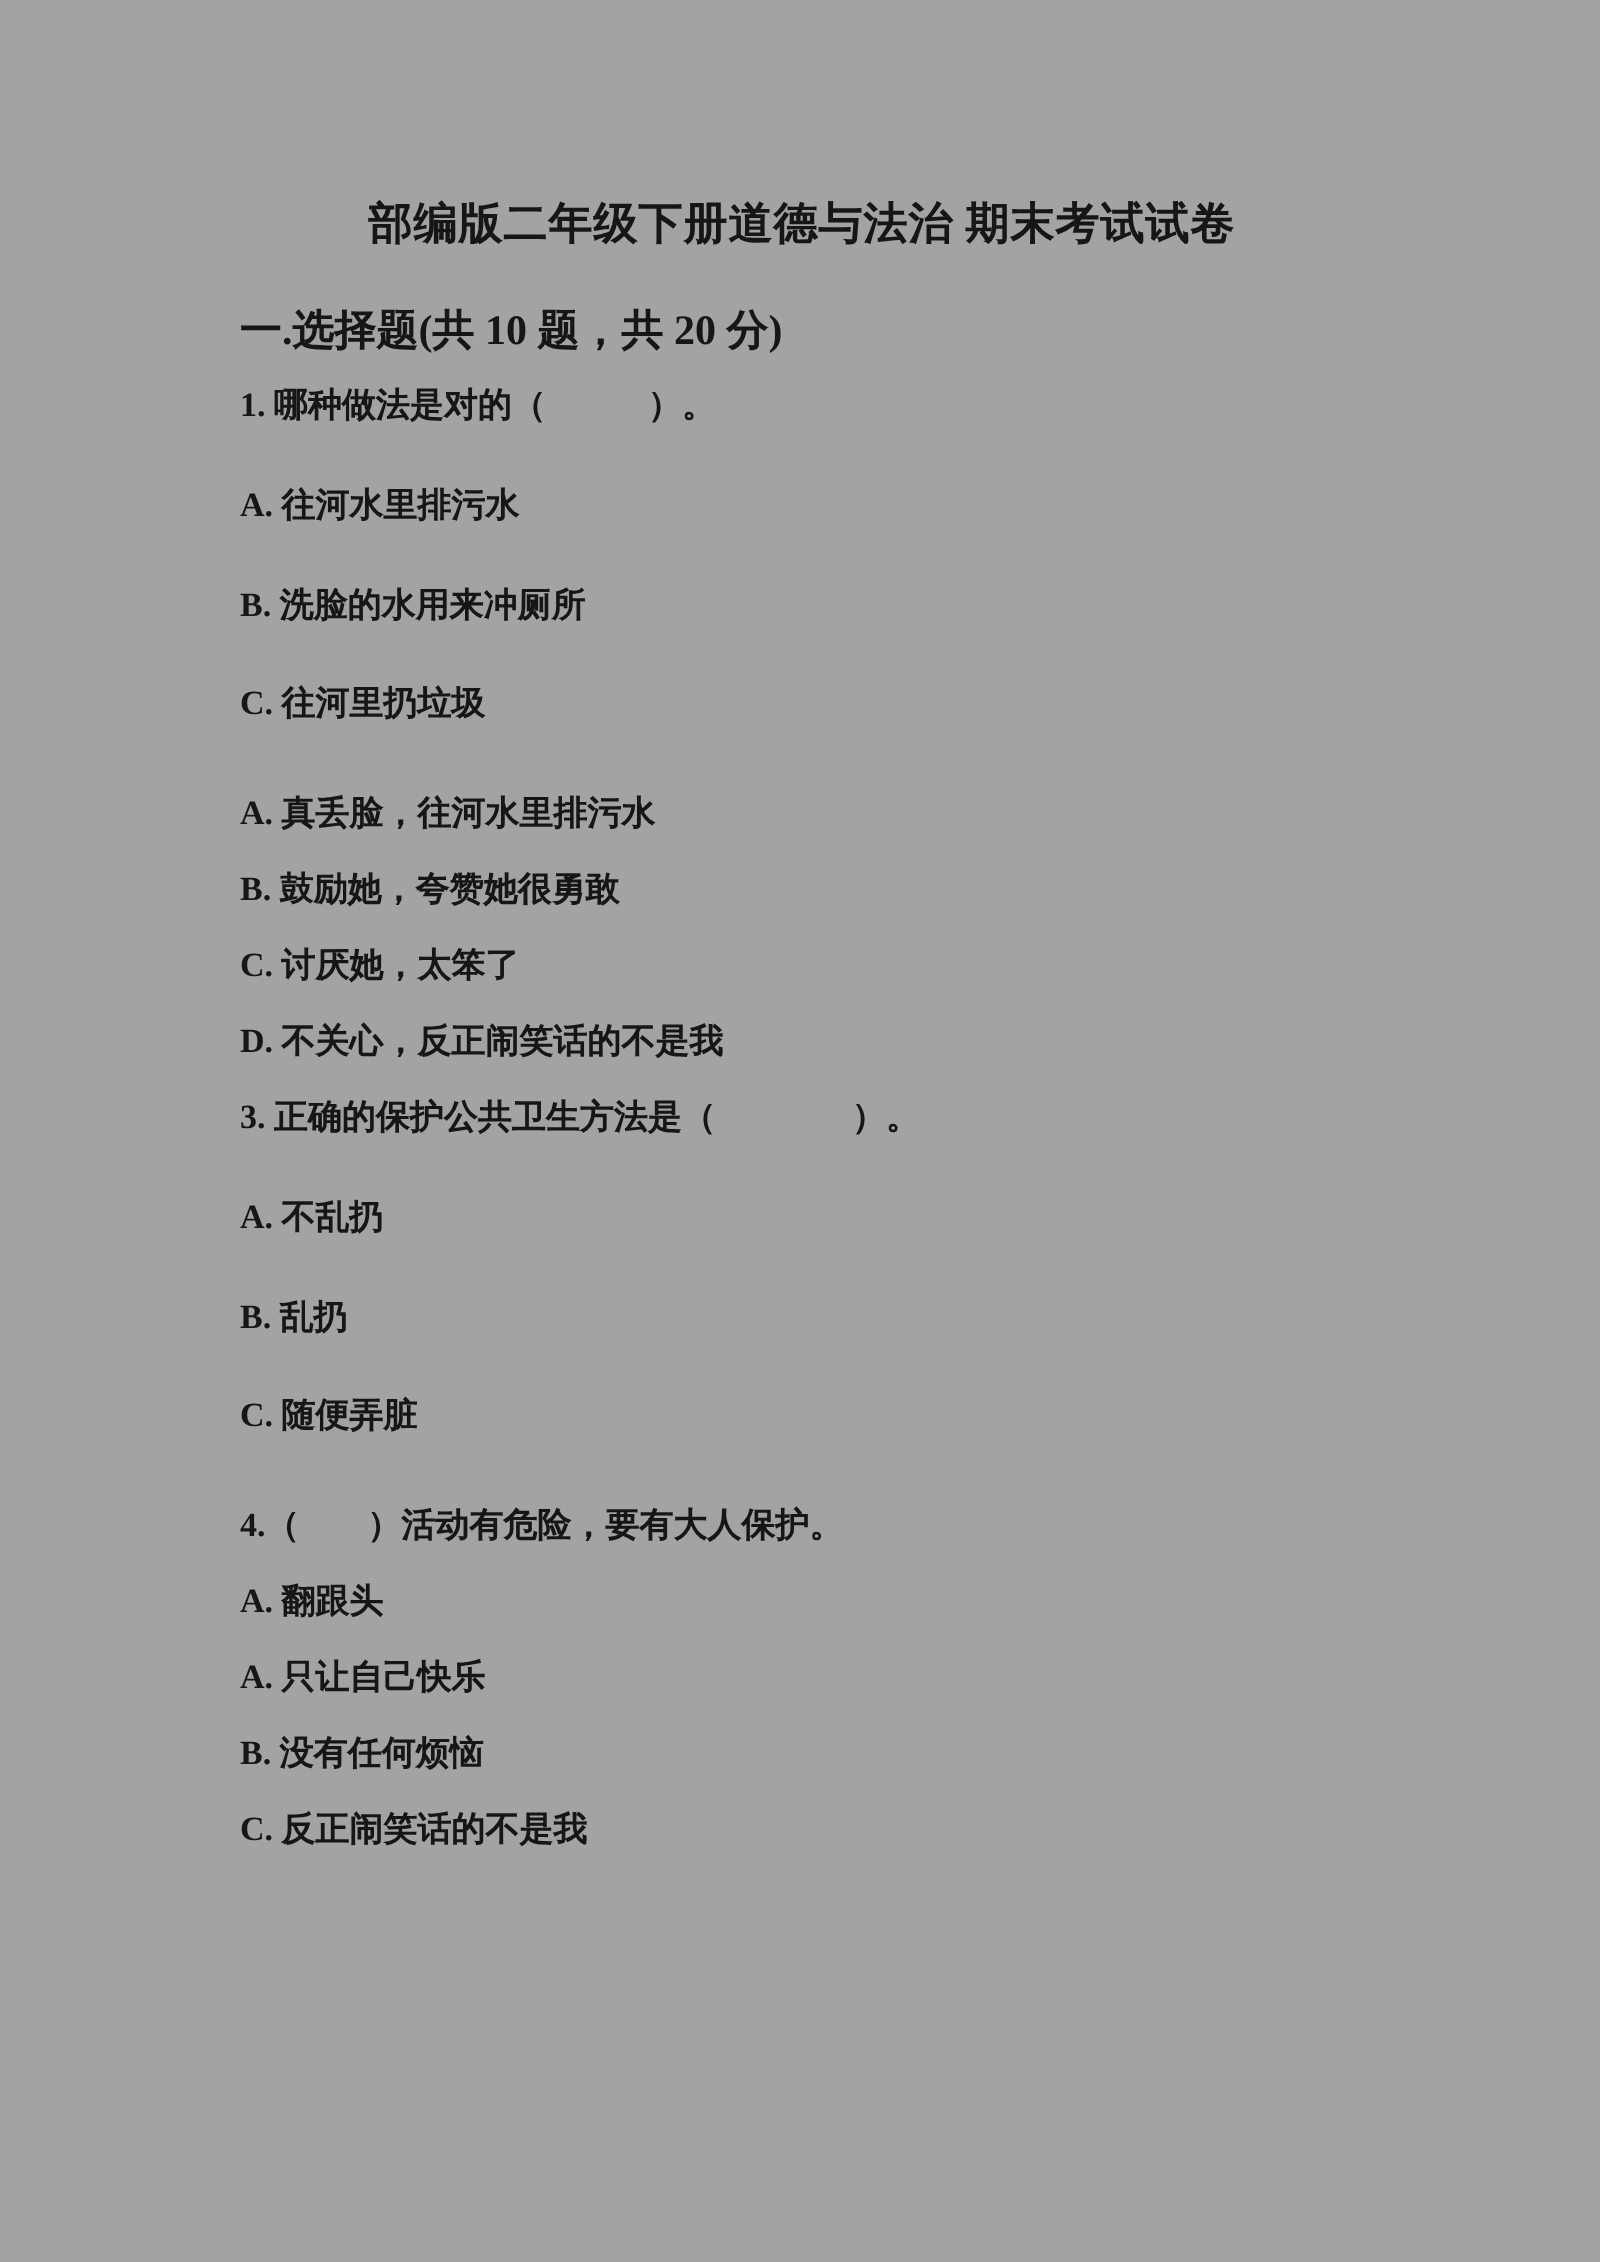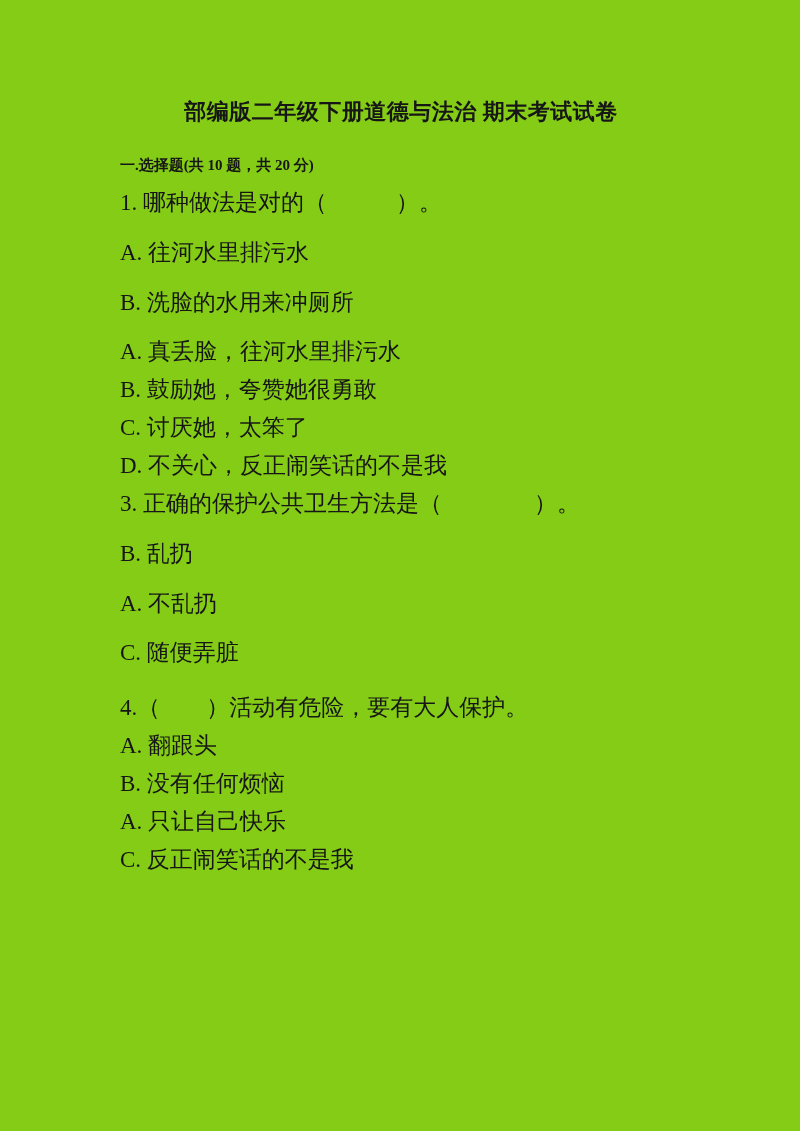--- a/index.html
+++ b/index.html
@@ -5,76 +5,77 @@
   html, body {
     margin: 0;
     padding: 0;
     background: #ffffff;
   }
   .page {
     position: relative;
     width: 800px;
     height: 1131px;
     margin: 0 auto;
-    background: #84cc16;
+    background: #a3a3a3;
     box-sizing: border-box;
     padding: 99px 118px 0 120px;
     font-family: "Liberation Serif", "DejaVu Serif", serif;
     color: #161616;
     overflow: hidden;
   }
   .doc-title {
     font-size: 22px;
     font-weight: 700;
     text-align: center;
     line-height: 26px;
     margin: 0 0 30px 0;
     letter-spacing: 0.5px;
     white-space: pre;
   }
   .section-heading {
-    font-size: 15px;
+    font-size: 21px;
     font-weight: 700;
     line-height: 20px;
     margin: 0 0 18px 0;
     white-space: pre;
   }
   .line {
-    font-size: 23px;
-    font-weight: 400;
+    font-size: 17px;
+    font-weight: 700;
     line-height: 20px;
     margin: 0 0 18px 0;
     white-space: pre;
   }
   .mb-lg { margin-bottom: 29px; margin-top: 30px; }
   .mb-xl { margin-bottom: 35px; }
 </style>
 </head>
 <body>
 
 <div class="page">
 
   <h1 class="doc-title">部编版二年级下册道德与法治 期末考试试卷</h1>
 
   <h2 class="section-heading">一.选择题(共 10 题，共 20 分)</h2>
 
   <p class="line">1. 哪种做法是对的（　　　）。</p>
   <p class="line mb-lg">A. 往河水里排污水</p>
   <p class="line mb-lg">B. 洗脸的水用来冲厕所</p>
+  <p class="line mb-xl">C. 往河里扔垃圾</p>
 
   <p class="line">A. 真丢脸，往河水里排污水</p>
   <p class="line">B. 鼓励她，夸赞她很勇敢</p>
   <p class="line">C. 讨厌她，太笨了</p>
   <p class="line">D. 不关心，反正闹笑话的不是我</p>
 
   <p class="line">3. 正确的保护公共卫生方法是（　　　　）。</p>
+  <p class="line mb-lg">A. 不乱扔</p>
   <p class="line mb-lg">B. 乱扔</p>
-  <p class="line mb-lg">A. 不乱扔</p>
   <p class="line mb-xl">C. 随便弄脏</p>
 
   <p class="line">4.（　　）活动有危险，要有大人保护。</p>
   <p class="line">A. 翻跟头</p>
 
+  <p class="line">A. 只让自己快乐</p>
   <p class="line">B. 没有任何烦恼</p>
-  <p class="line">A. 只让自己快乐</p>
   <p class="line">C. 反正闹笑话的不是我</p>
 
 </div>
 
 </body></html>

